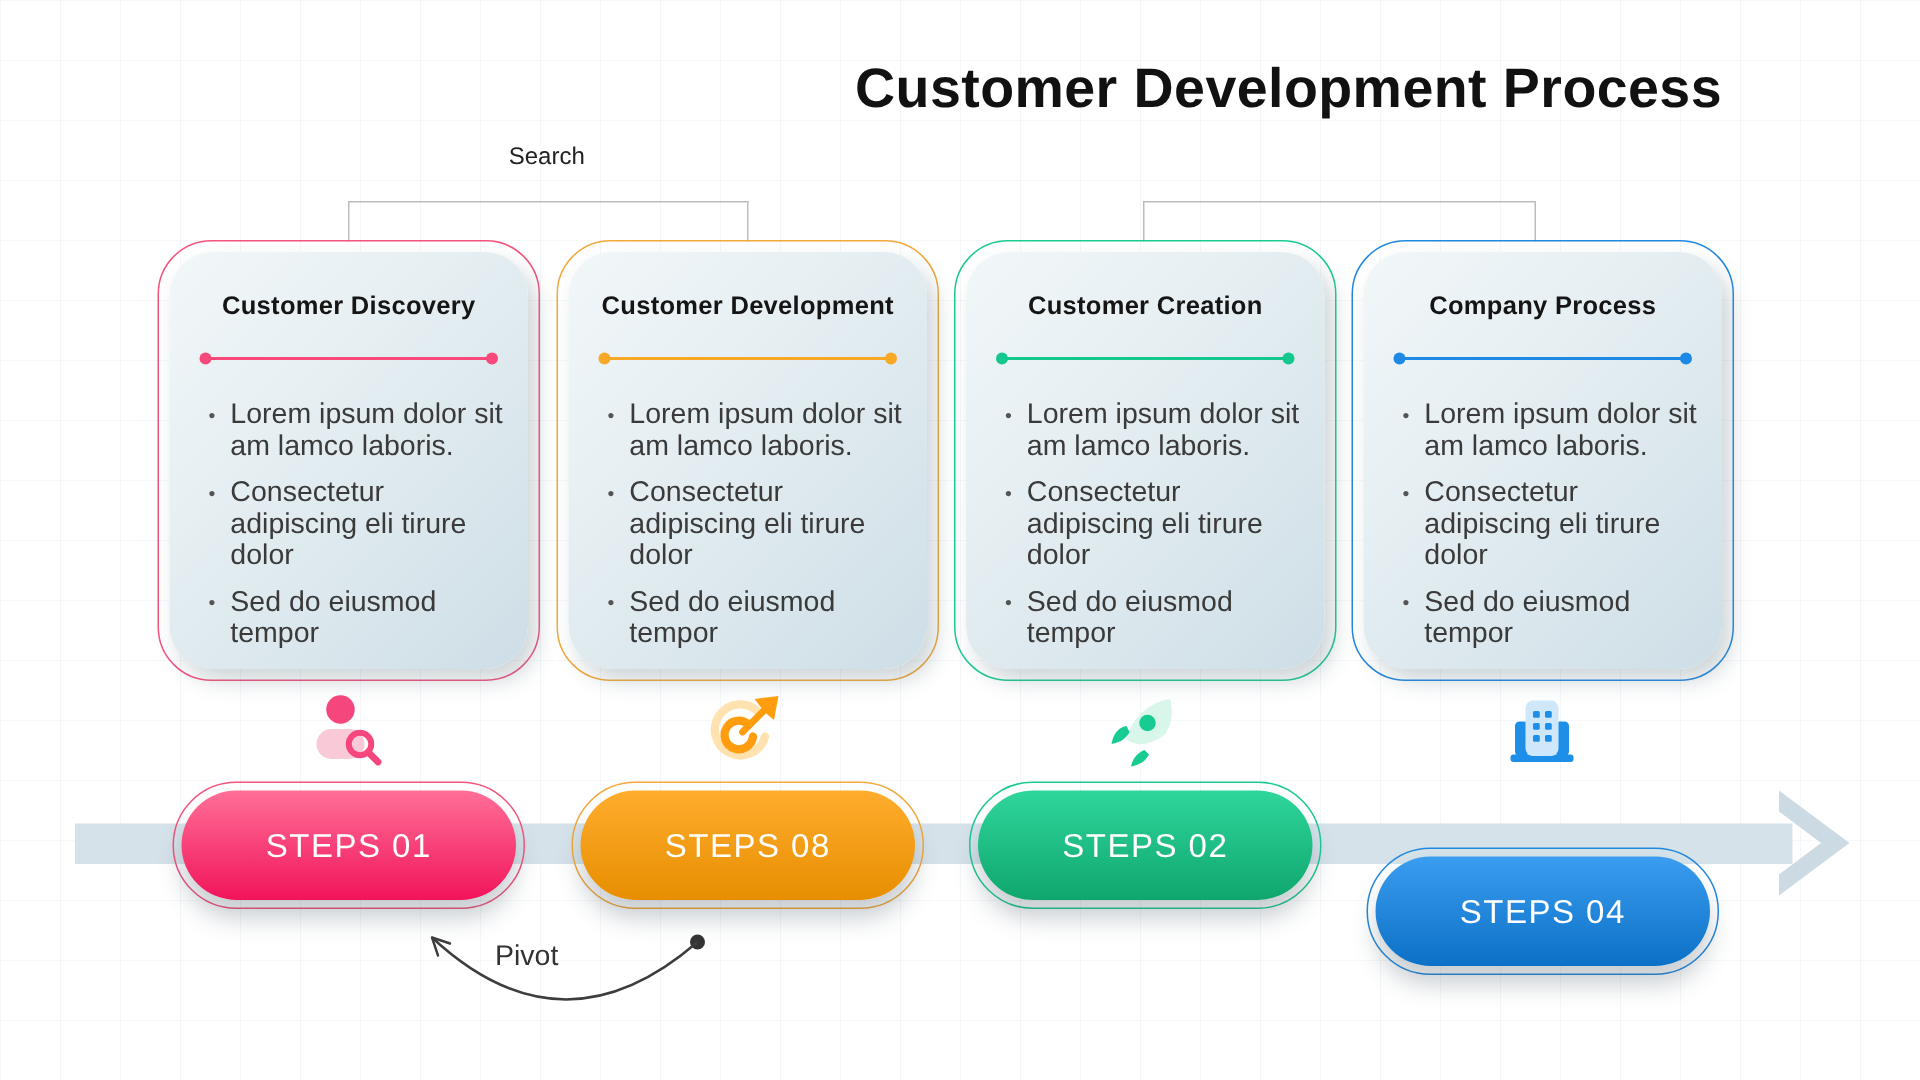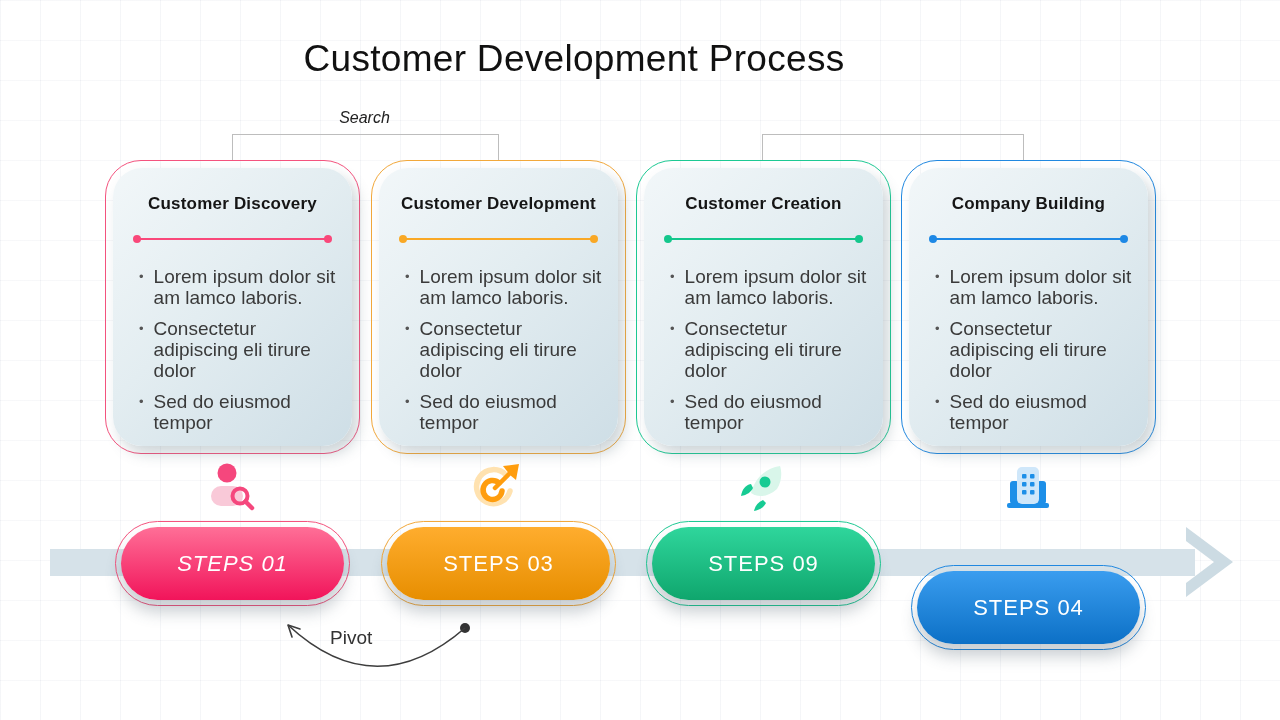--- a/index.html
+++ b/index.html
@@ -7,31 +7,31 @@
     position:relative;width:1280px;height:720px;overflow:hidden;
     font-family:"Liberation Sans",sans-serif;
     background-color:#ffffff;
     background-image:
       linear-gradient(to right, rgba(70,90,130,0.055) 1px, transparent 1px),
       linear-gradient(to bottom, rgba(70,90,130,0.045) 1px, transparent 1px);
     background-size:40px 40px;
   }
   .title{
     position:absolute;top:36px;left:0;width:1148px;margin:0;
-    text-align:center;font-size:37px;line-height:46px;font-weight:400;
+    text-align:right;font-size:37px;line-height:46px;font-weight:700;
     color:#111;letter-spacing:.3px;
   }
   
   .bracket{
     position:absolute;top:134px;height:26px;
     border-top:1px solid #bdbdbd;border-left:1px solid #bdbdbd;border-right:1px solid #bdbdbd;
   }
   .bracket-label{
-    position:absolute;top:109px;height:22px;text-align:center;
-    font-size:16px;color:#222;font-style:italic;
+    position:absolute;top:96px;height:22px;text-align:center;
+    font-size:16px;color:#222;
   }
   
   .card{
     position:absolute;top:160px;width:253px;height:292px;
     border:1px solid;border-radius:36px;
   }
   .card.c1{border-color:#F4537E;}
   .card.c2{border-color:#F2A83B;}
   .card.c3{border-color:#1DC993;}
   .card.c4{border-color:#2188E0;}
@@ -72,21 +72,21 @@
   }
   .ring.c1{border-color:#F4537E;}
   .ring.c2{border-color:#F2A83B;}
   .ring.c3{border-color:#1DC993;}
   .ring.c4{border-color:#2188E0;margin-top:44px;}
   .pill{
     position:absolute;top:5px;left:5px;right:5px;bottom:5px;border-radius:999px;
     display:flex;align-items:center;justify-content:center;
     box-shadow:0 12px 16px rgba(60,80,95,0.28);
   }
-  .pill.c1{background:linear-gradient(180deg,#FF6F97 0%,#F1145A 100%);font-style:italic;}
+  .pill.c1{background:linear-gradient(180deg,#FF6F97 0%,#F1145A 100%);}
   .pill.c2{background:linear-gradient(180deg,#FFAD2E 0%,#E78E00 100%);}
   .pill.c3{background:linear-gradient(180deg,#2FD69C 0%,#0FA66D 100%);}
   .pill.c4{background:linear-gradient(180deg,#3A9DEF 0%,#0C70C6 100%);}
   .pill-label{color:#fff;font-size:22px;letter-spacing:1px;font-weight:400;}
   
   .pivot-svg{position:absolute;left:265px;top:606px;pointer-events:none;}
   .pivot-label{
     position:absolute;left:330px;top:627px;width:92px;
     font-size:19px;color:#333;
   }
@@ -174,21 +174,21 @@
         <div class="bullet">
             <span class="bm">•</span>
             <span class="bt">Sed do eiusmod tempor</span>
           </div>
       </div>
     </div>
   </div>
 
   <div class="card c4" style="left:901px;">
     <div class="card-inner">
-      <div class="card-title">Company Building</div>
+      <div class="card-title">Company Process</div>
       <div class="divider c4">
           <span class="dot l"></span>
           <span class="dot r"></span>
         </div>
       <div class="bullets">
         <div class="bullet">
             <span class="bm">•</span>
             <span class="bt">Lorem ipsum dolor sit am lamco laboris.</span>
           </div>
         <div class="bullet">
@@ -237,26 +237,26 @@
     <rect x="27" y="28" width="4.5" height="4.5" rx="1" fill="#1D8FE8"></rect>
   </svg>
 
   <div class="ring c1" style="left:115px;">
     <div class="pill c1">
       <span class="pill-label">STEPS 01</span>
     </div>
   </div>
   <div class="ring c2" style="left:381px;">
     <div class="pill c2">
-      <span class="pill-label">STEPS 03</span>
+      <span class="pill-label">STEPS 08</span>
     </div>
   </div>
   <div class="ring c3" style="left:646px;">
     <div class="pill c3">
-      <span class="pill-label">STEPS 09</span>
+      <span class="pill-label">STEPS 02</span>
     </div>
   </div>
   <div class="ring c4" style="left:911px;">
     <div class="pill c4">
       <span class="pill-label">STEPS 04</span>
     </div>
   </div>
 
   <svg class="pivot-svg" width="215" height="90" viewBox="0 0 215 90">
     <circle cx="200" cy="22" r="5" fill="#333"></circle>

